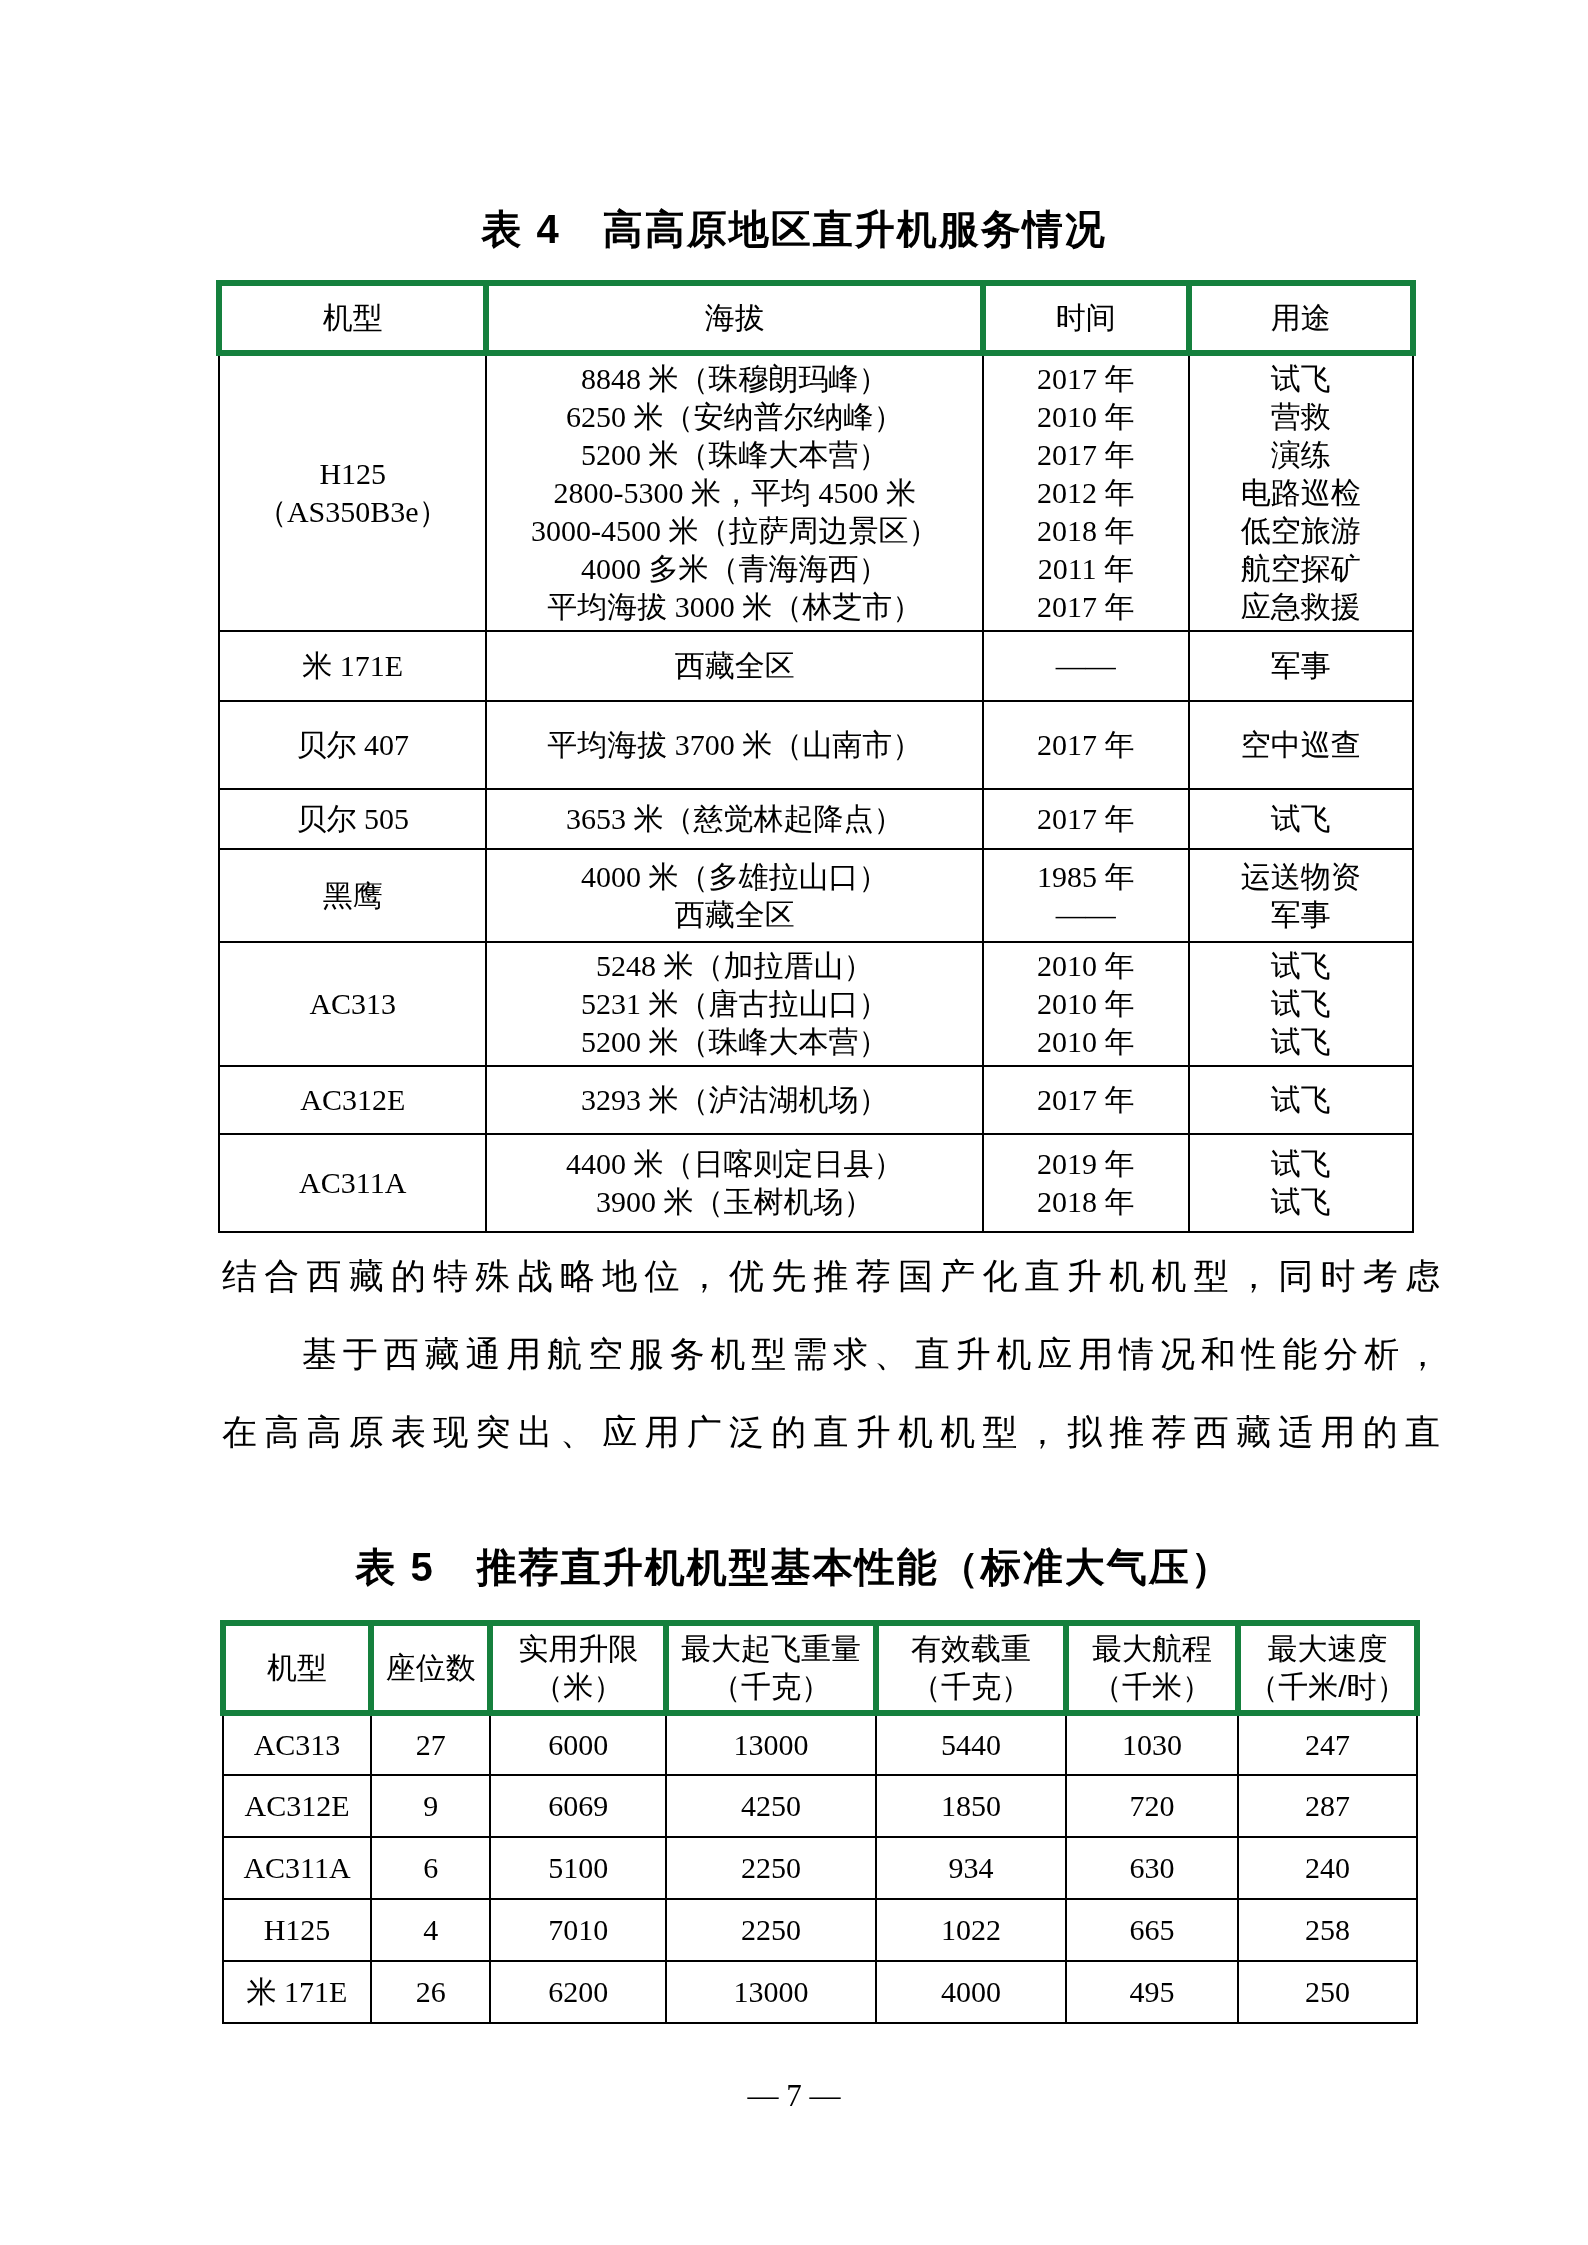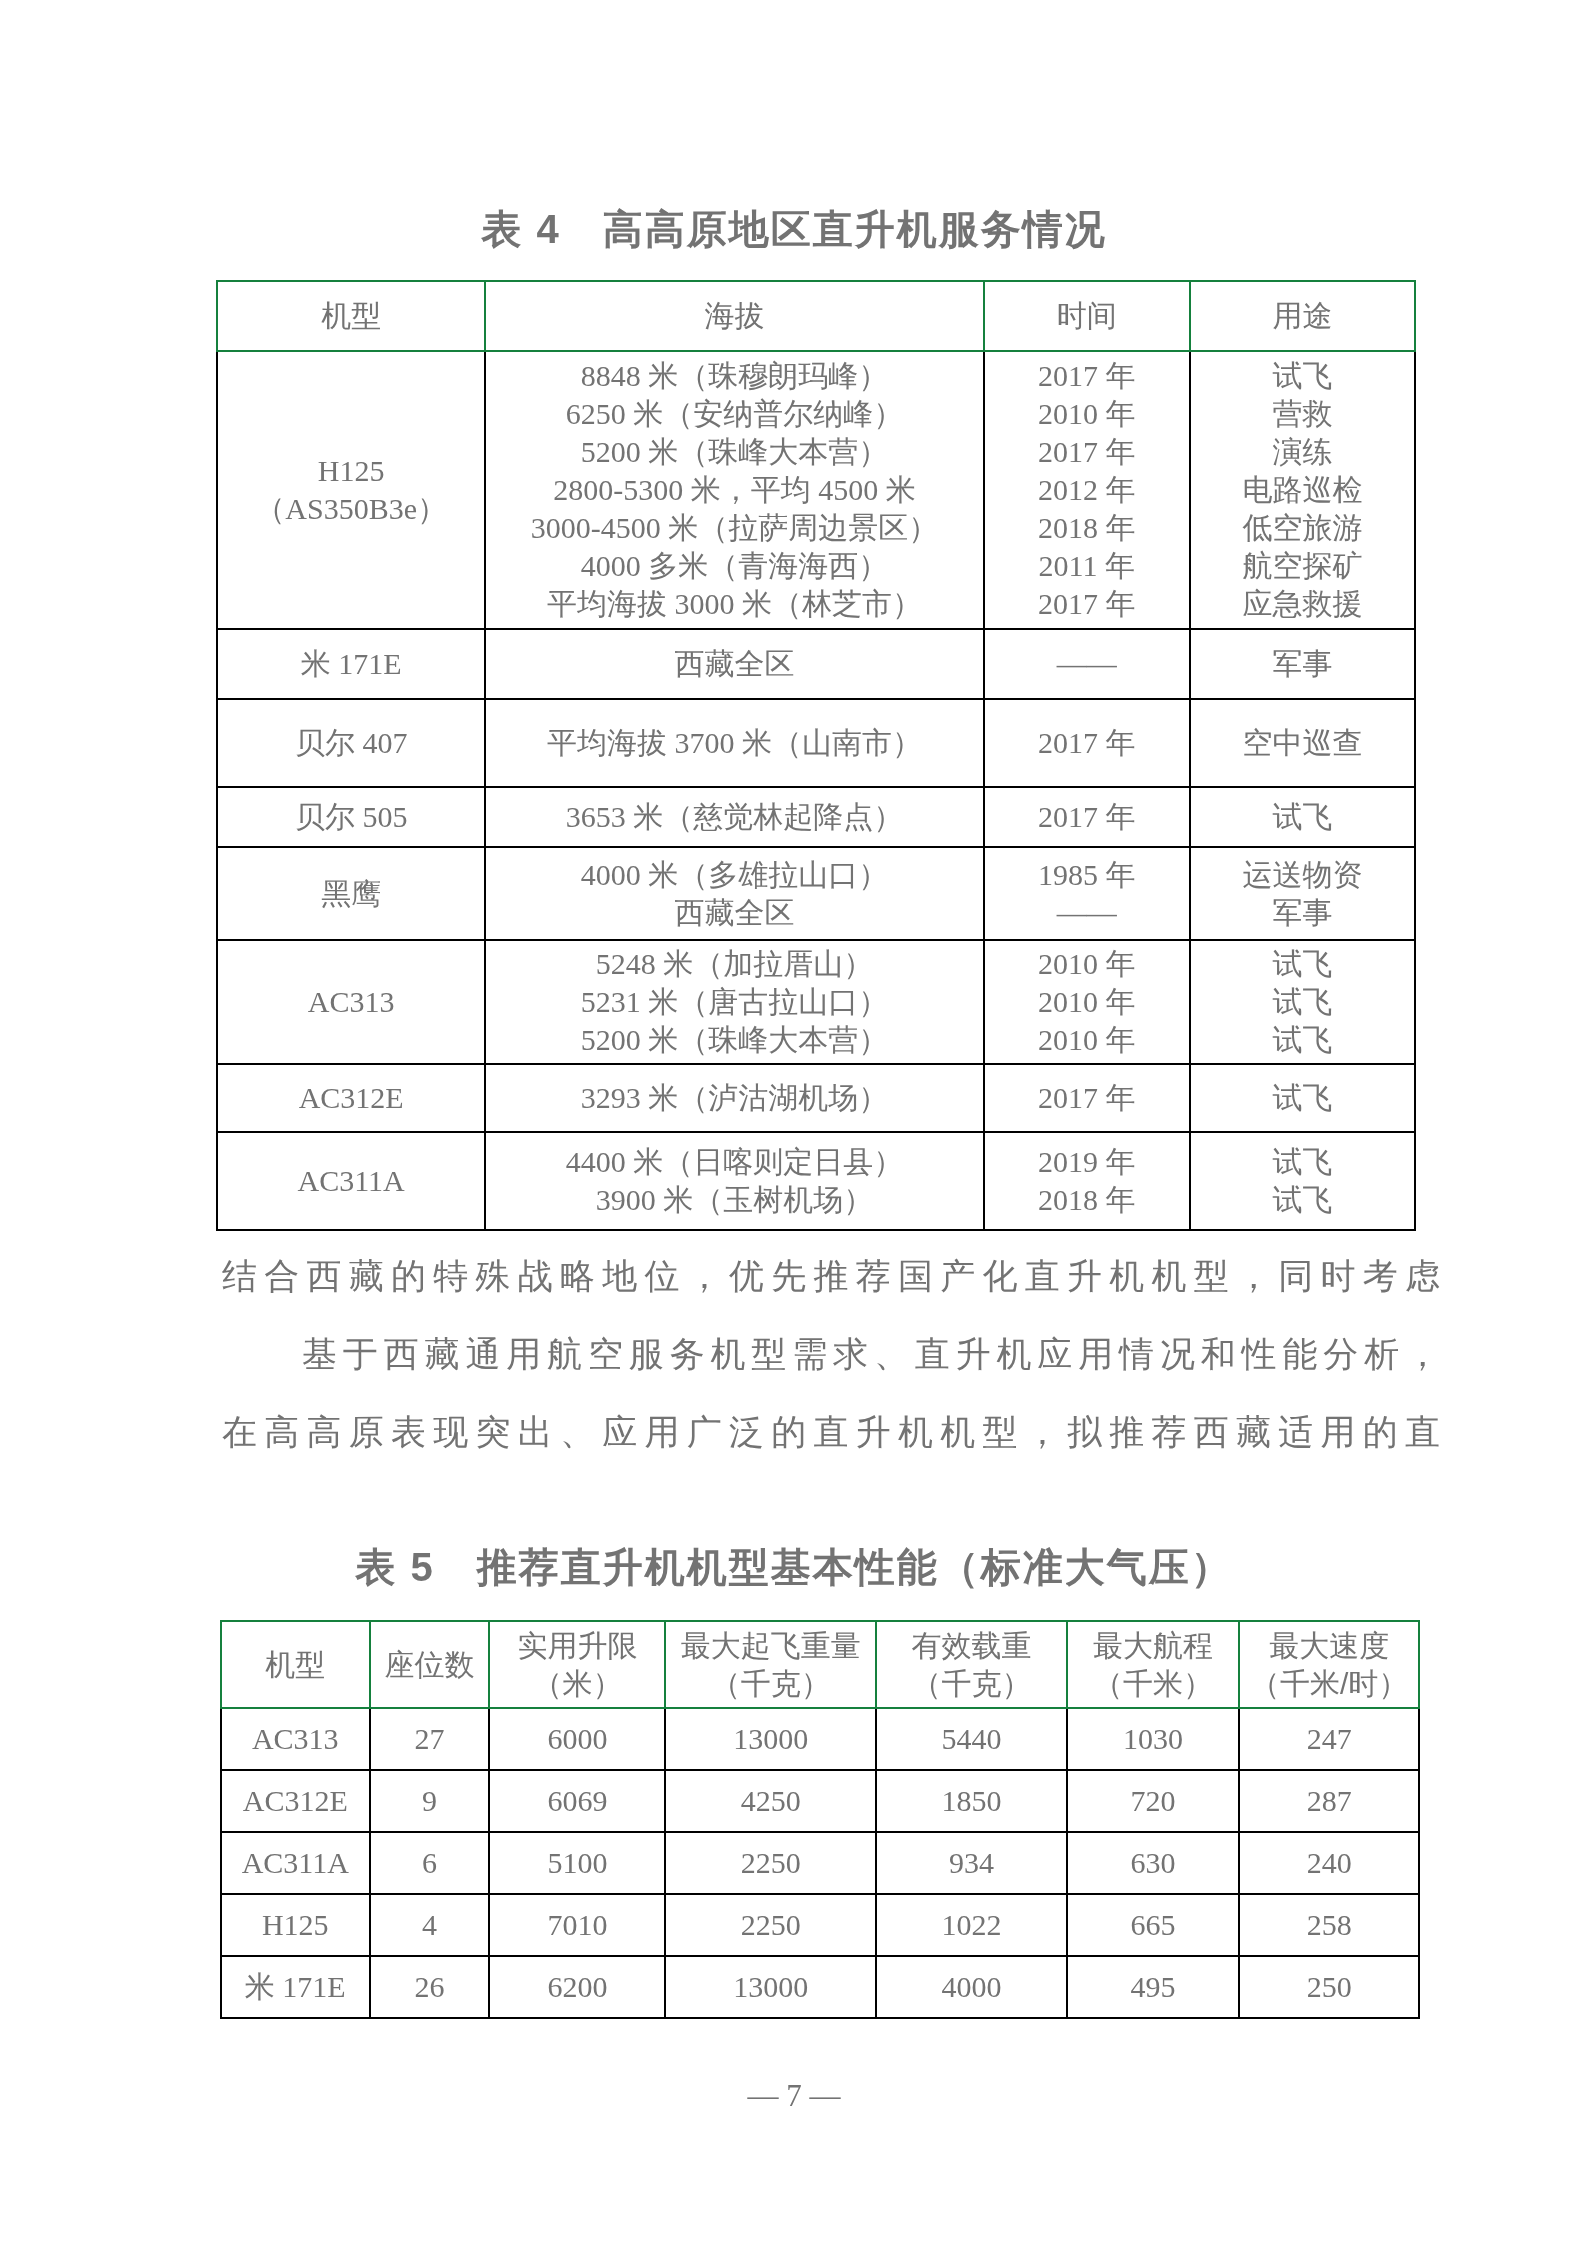--- a/index.html
+++ b/index.html
@@ -2,21 +2,21 @@
 <html><head>
 <meta charset="utf-8">
 <style>
   * { margin: 0; padding: 0; box-sizing: border-box; }
   html, body { background: #ffffff; }
   .page {
     position: relative;
     width: 1588px;
     height: 2245px;
     background: #ffffff;
-    color: #737373;
+    color: #000000;
     font-family: "Liberation Serif", "DejaVu Serif", serif;
     overflow: hidden;
   }
   .doc-title {
     position: absolute;
     left: 0;
     width: 100%;
     text-align: center;
     font-family: "Liberation Sans", "DejaVu Sans", sans-serif;
     font-weight: 700;
@@ -30,21 +30,21 @@
   table.doc-table {
     position: absolute;
     border-collapse: collapse;
     table-layout: fixed;
     border: 2px solid #000;
   }
   #table4 { left: 216px; top: 280px; width: 1200px; }
   #table5 { left: 220px; top: 1620px; width: 1200px; }
 
   table.doc-table th {
-    border: 2px solid #15803d;
+    border: 6px solid #15803d;
     font-family: "Liberation Sans", "DejaVu Sans", sans-serif;
     font-weight: 400;
     font-size: 30px;
     line-height: 38px;
     text-align: center;
     vertical-align: middle;
     padding: 4px 2px;
     margin-top: 23px;
   }
   table.doc-table td {

